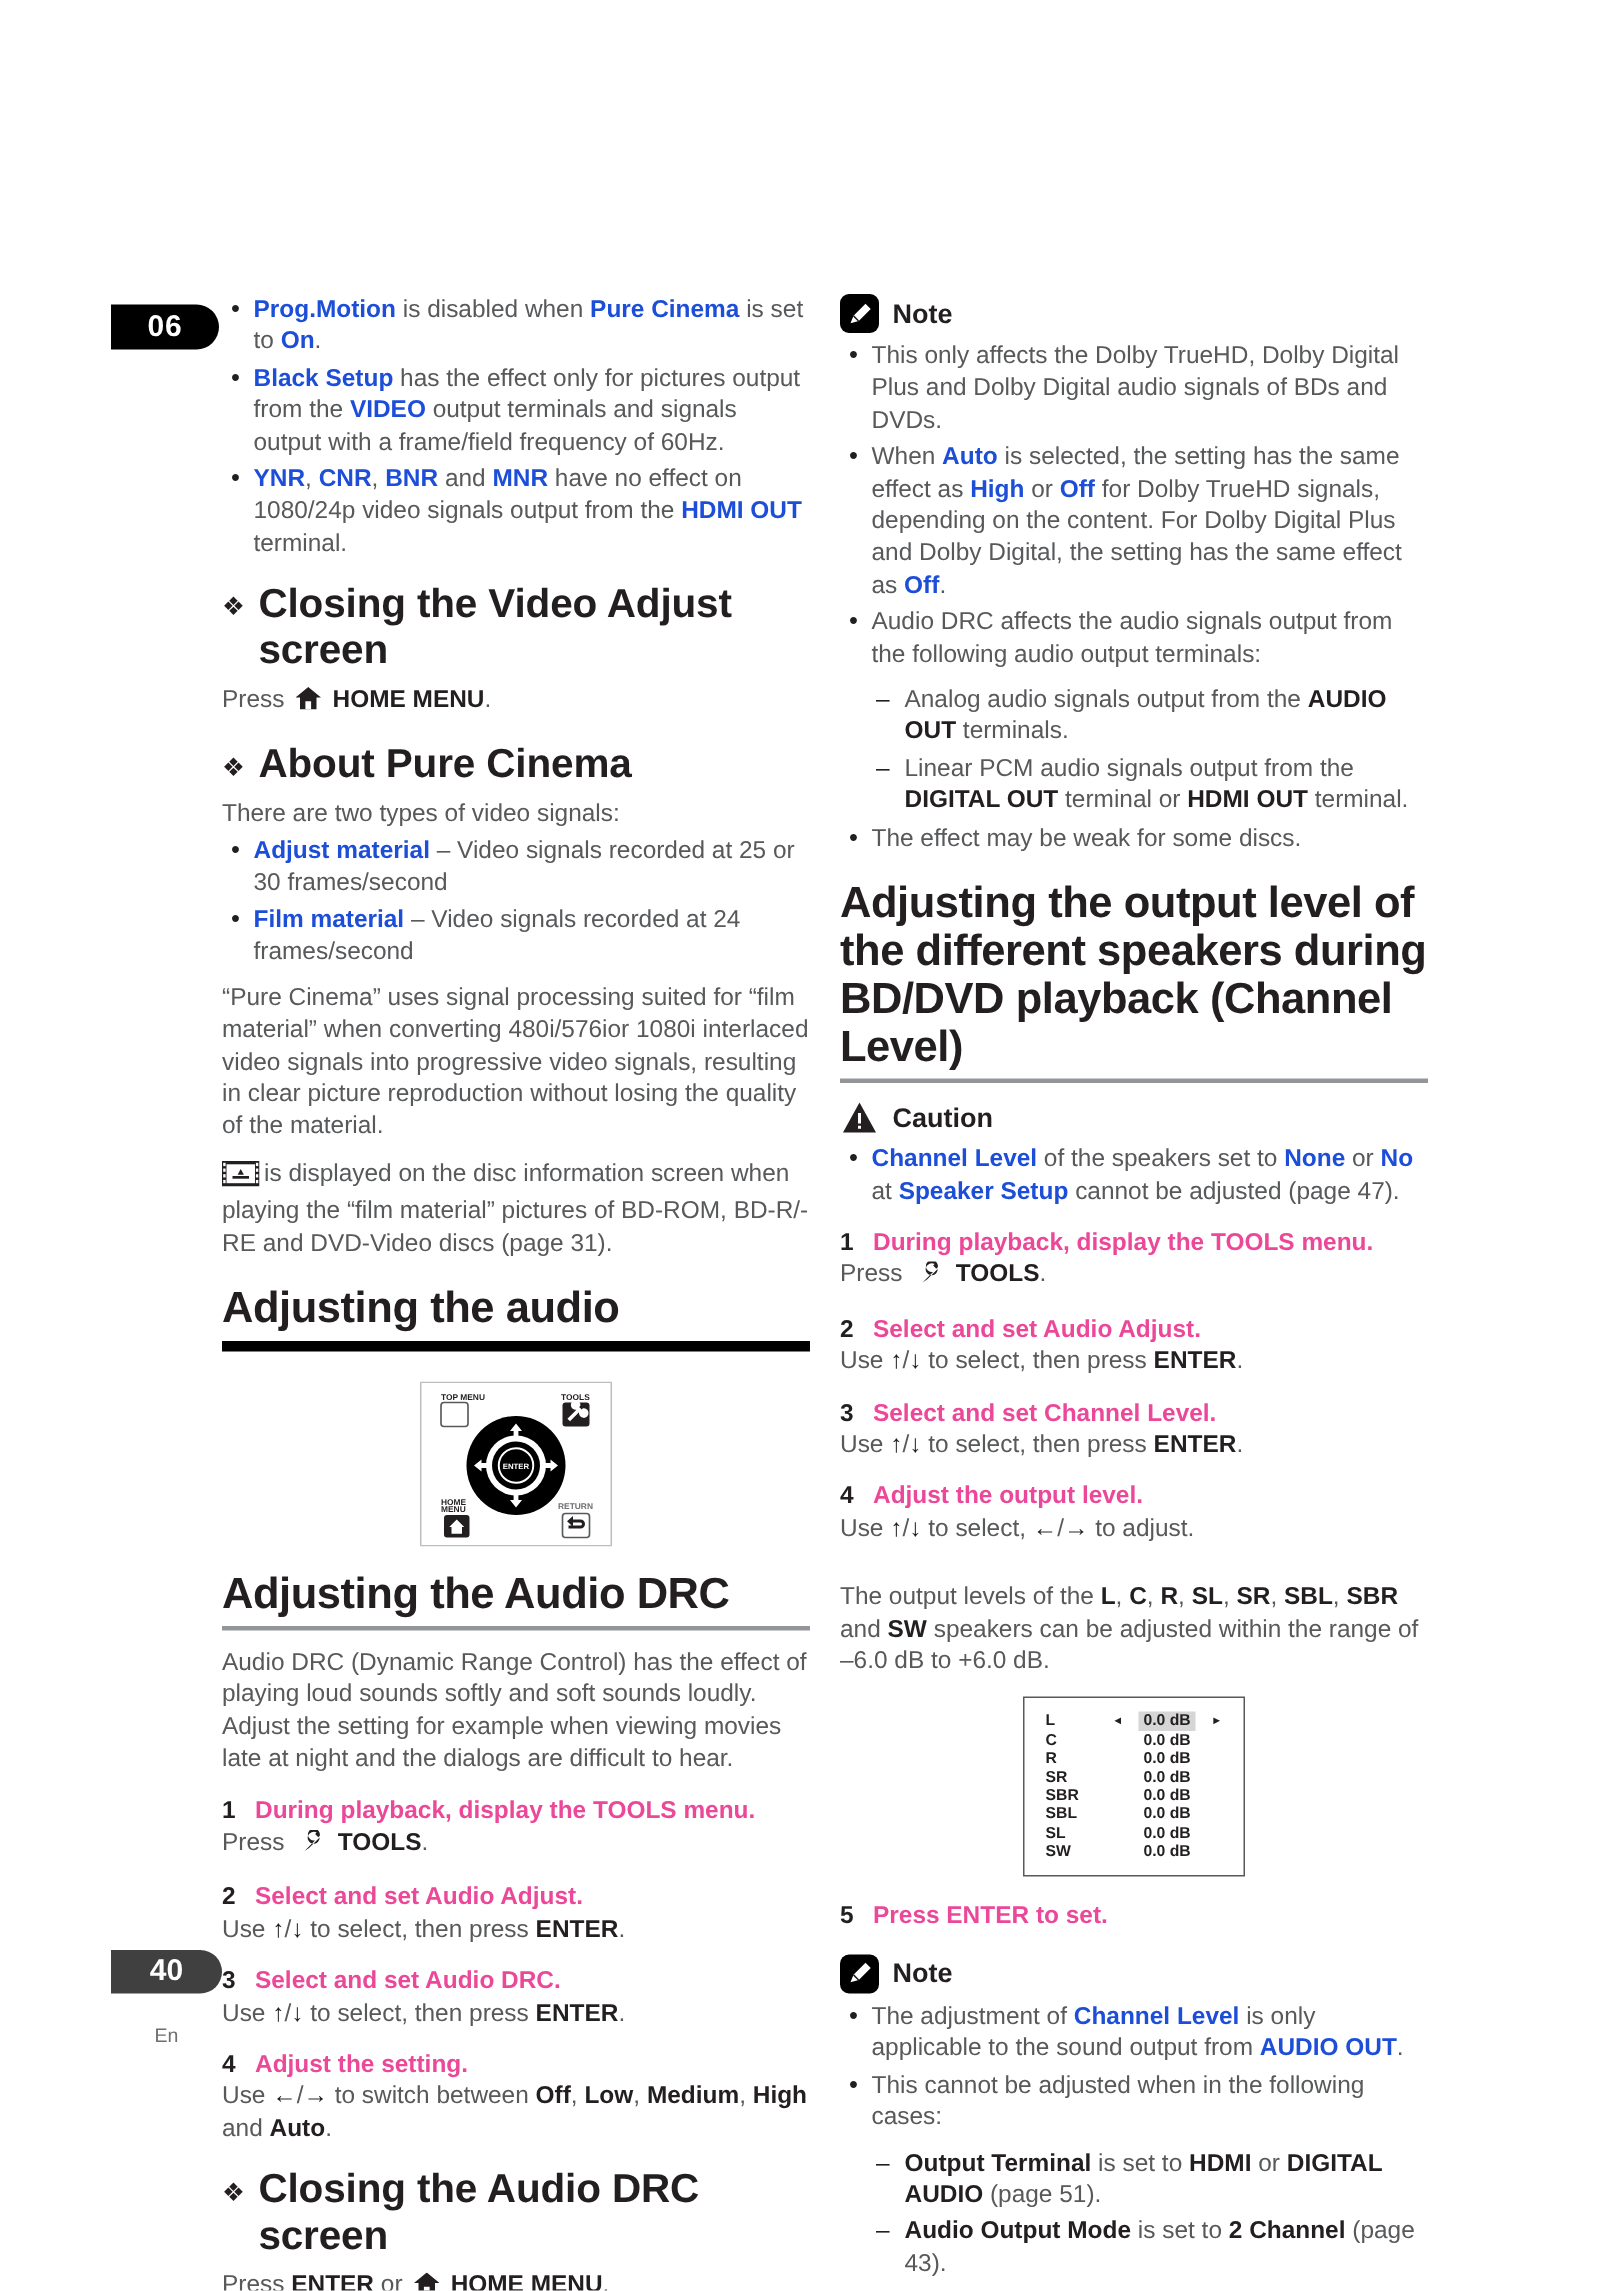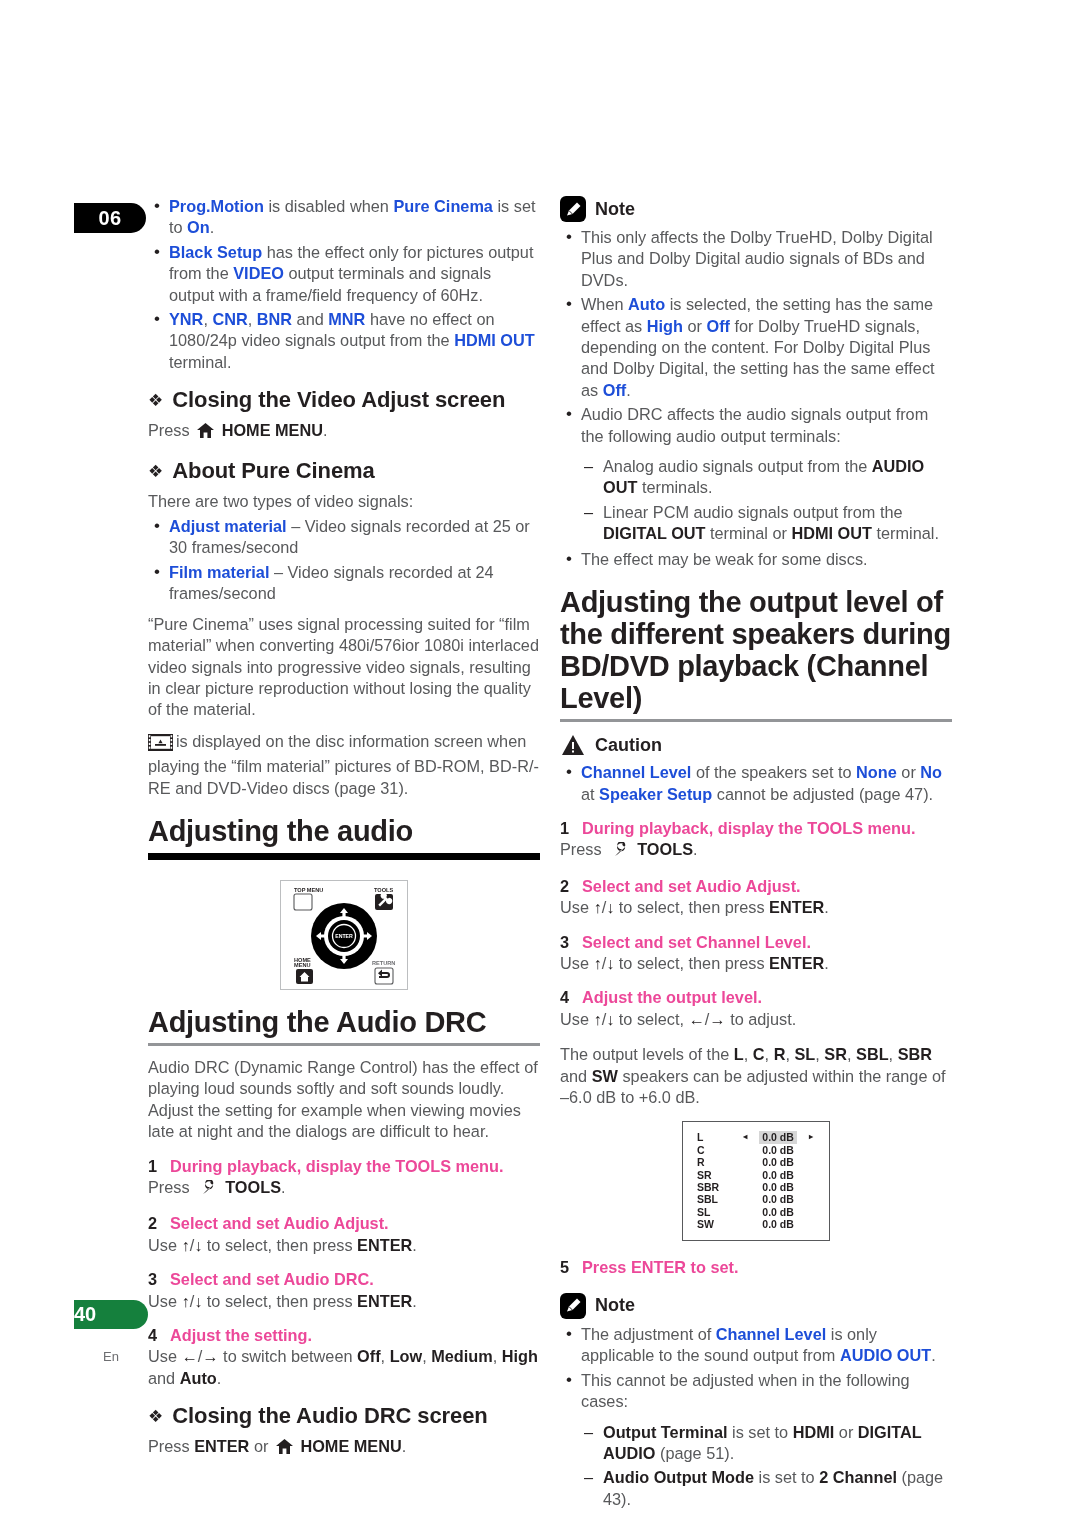--- a/index.html
+++ b/index.html
@@ -41,27 +41,28 @@
   
   .footer {
     position: absolute;
     left: 74px;
     top: 1300px;
     width: 74px;
   }
   .footer-tab {
     width: 74px;
     height: 29px;
-    background: #15803d;
+    background: #404040;
     border-radius: 0 15px 15px 0;
     color: #fff;
     font-weight: bold;
     font-size: 20px;
     display: flex;
     align-items: center;
+    justify-content: center;
   }
   .footer-lang {
     text-align: center;
     font-size: 13px;
     color: #6d6e71;
     padding-top: 20px;
   }
 
   
   .col {
@@ -134,21 +135,21 @@
     gap: 9px;
     margin: 14px 0 7px 0;
   }
   .subhead .diamond {
     font-size: 17px;
     color: #231f20;
     line-height: 1;
     transform: translateY(-1px);
   }
   .subhead .sh-text {
-    font-size: 22px;
+    font-size: 27px;
     font-weight: bold;
     color: #231f20;
     letter-spacing: -0.1px;
   }
 
   
   .bighead {
     font-size: 29px;
     font-weight: bold;
     color: #231f20;
@@ -497,21 +498,21 @@
       </div>
       <p class="substep">Use <b>↑</b>/<b>↓</b> to select, then press <b>ENTER</b>.</p>
 
       <div class="step">
         <span class="num">4</span>
         <span class="stext">Adjust the output level.</span>
       </div>
       <p class="substep">Use <b>↑</b>/<b>↓</b> to select, <b>←</b>/<b>→</b> to adjust.</p>
     </div>
 
-    <p class="p" style="margin-top:14px">The output levels of the <b>L</b>, <b>C</b>, <b>R</b>, <b>SL</b>, <b>SR</b>, <b>SBL</b>, <b>SBR</b> and <b>SW</b> speakers can be adjusted within the range of –6.0 dB to +6.0 dB.</p>
+    <p class="p" style="margin-top:24px">The output levels of the <b>L</b>, <b>C</b>, <b>R</b>, <b>SL</b>, <b>SR</b>, <b>SBL</b>, <b>SBR</b> and <b>SW</b> speakers can be adjusted within the range of –6.0 dB to +6.0 dB.</p>
 
     <div class="osd-wrap">
       <div class="osd">
         <div class="osd-row selected">
           <span class="ch">L</span>
           <span class="caret">◂</span>
           <span class="val">0.0 dB</span>
           <span class="caret">▸</span>
         </div>
         <div class="osd-row">

